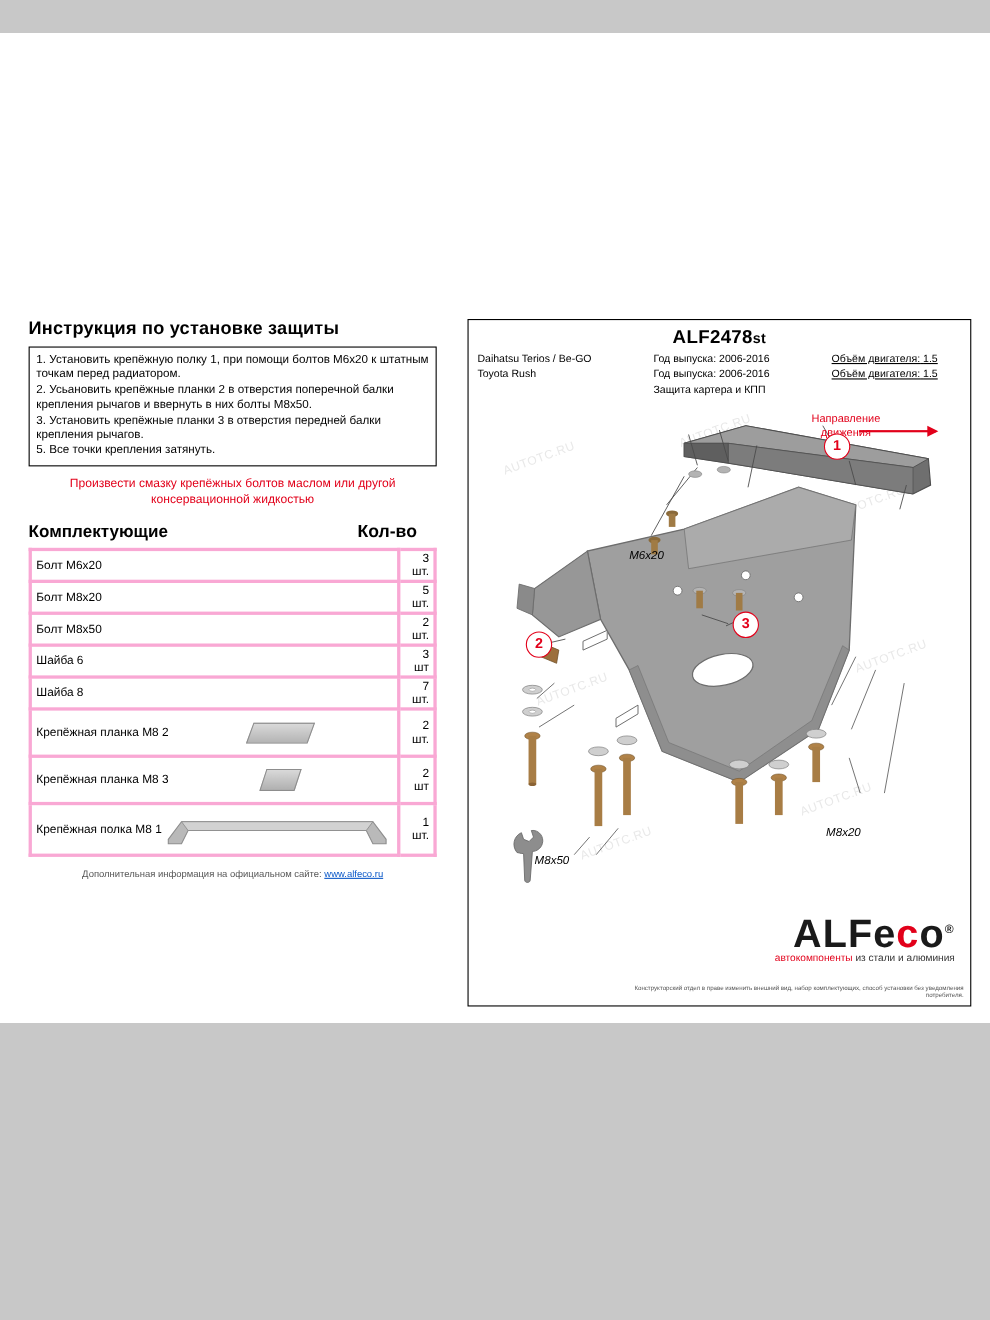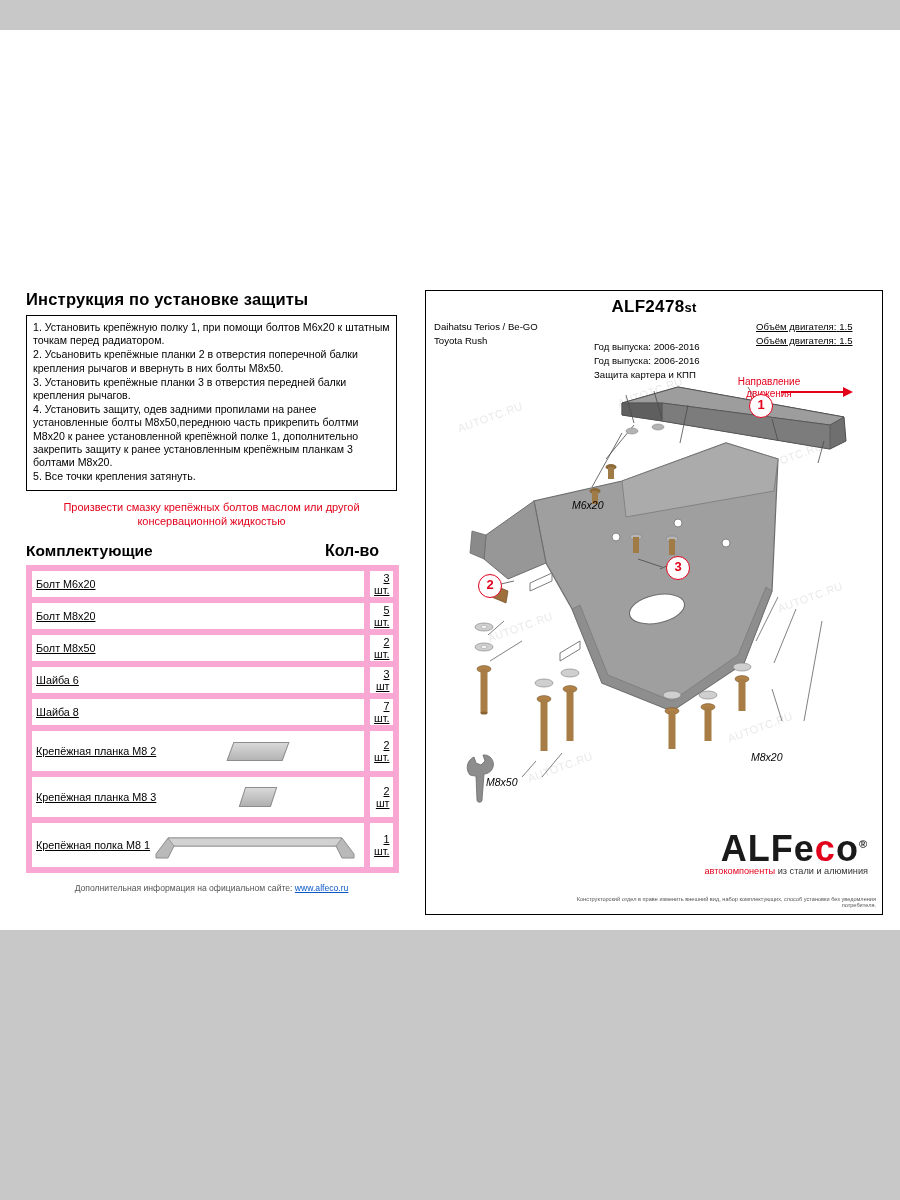--- a/index.html
+++ b/index.html
@@ -102,25 +102,24 @@
     margin-left: auto;
     margin-right: 18px;
   }
   table.kit {
     margin-top: 5px;
     border-collapse: collapse;
     width: 371px;
     font-size: 10.8px;
   }
   table.kit td {
-    border: 6px solid #f9a8d4;
+    border: 3px solid #f9a8d4;
     padding: 1px 4px;
     height: 15px;
     vertical-align: middle;
-    text-decoration: underline;
   }
   table.kit td.qty {
     width: 74px;
     text-align: right;
   }
   table.kit tr.tall td {
     height: 38px;
   }
   table.kit tr.tall2 td {
     height: 38px;
@@ -180,21 +179,21 @@
     font-weight: bold;
     letter-spacing: .3px;
   }
   .art-code .st { font-size: 13px; }
   .hdr-row {
     position: absolute;
     font-size: 9.6px;
     color: #000;
   }
   .hdr-c1 { left: 8px; }
-  .hdr-c2 { left: 168px; margin-top: 20px; }
+  .hdr-c2 { left: 168px; }
   .hdr-c3 { left: 330px; text-decoration: underline; }
   .h-row1 { top: 30px; }
   .h-row2 { top: 44px; }
   .h-row3 { top: 58px; }
   .dir-label {
     position: absolute;
     left: 300px; top: 85px;
     color: #e2001a;
     font-size: 10px;
     line-height: 12px;
@@ -298,21 +297,20 @@
   <div class="sheet">
 
     <div class="left-col">
       <div class="instr-title">Инструкция по установке защиты</div>
 
       <div class="instr-box">
         <div class="instr-list">
           <div class="item">1.  Установить крепёжную полку 1, при помощи болтов М6х20 к штатным точкам перед радиатором.</div>
           <div class="item">2.  Усьановить крепёжные планки 2 в отверстия поперечной балки крепления рычагов и ввернуть в них болты М8х50.</div>
           <div class="item">3.  Установить крепёжные планки 3 в отверстия передней балки крепления рычагов.</div>
-          <div class="item">4.  Установить защиту, одев задними пропилами на ранее установленные болты М8х50,переднюю часть прикрепить болтми М8х20 к ранее установленной крепёжной полке 1, дополнительно закрепить защиту к ранее установленным крепёжным планкам 3 болтами М8х20.</div>
           <div class="item">5.  Все точки крепления затянуть.</div>
         </div>
       </div>
 
       <div class="grease" style="white-space:pre-line;">Произвести смазку крепёжных болтов маслом или другой
 консервационной жидкостью</div>
 
       <div class="kit-header">
         <span class="kit-title">Комплектующие</span>
         <span class="kit-qty-title">Кол-во</span>

